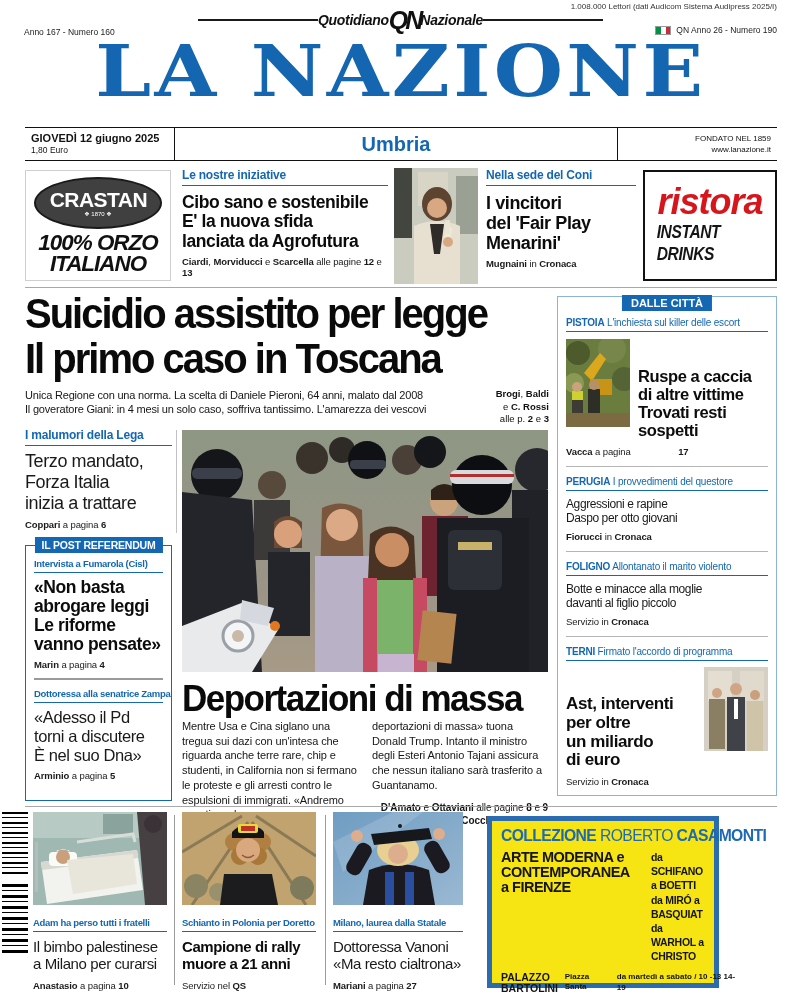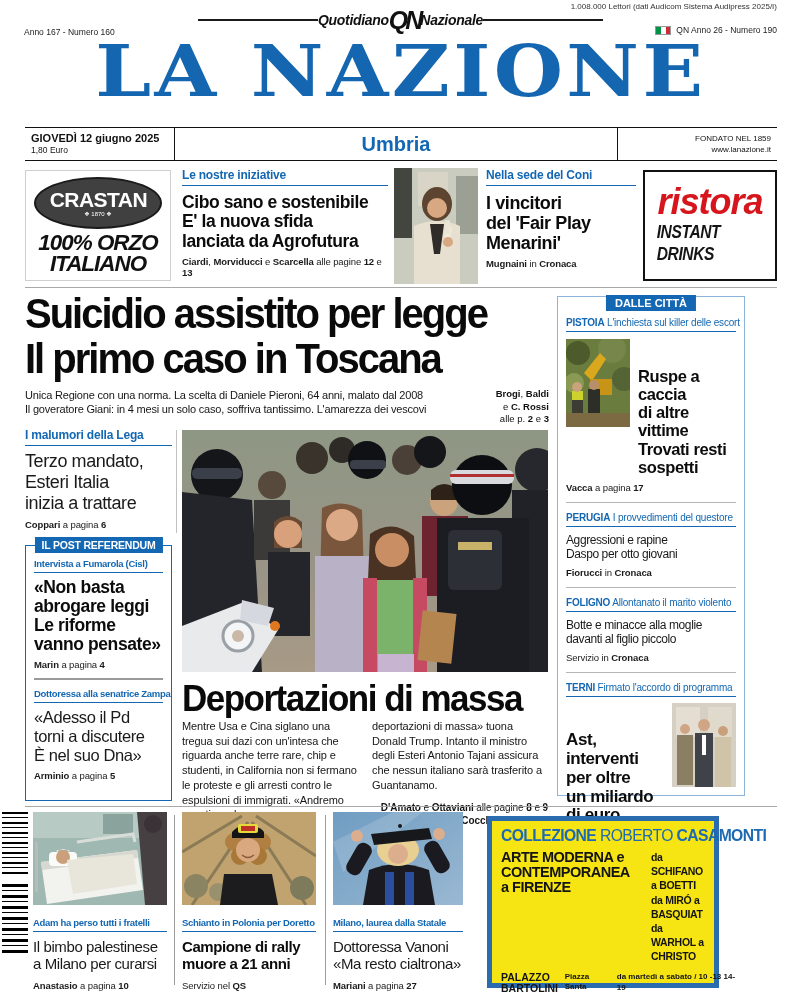--- a/index.html
+++ b/index.html
@@ -84,21 +84,21 @@
   .ref-div{height:2px;background:#9a9a9a;margin:8px 0;}
 
   
   .mainphoto{position:absolute;top:430px;left:182px;width:366px;height:242px;}
   .dep-h{position:absolute;top:677px;left:182px;width:366px;font-weight:800;font-size:35px;letter-spacing:-1.5px;color:#0a0a0a;transform:scaleY(1.05);transform-origin:top left;}
   .dep-cols{position:absolute;top:719px;left:182px;width:366px;display:flex;gap:14px;}
   .dep-col{width:176px;font-size:11px;line-height:1.34;letter-spacing:-0.1px;color:#161616;}
   .dep-by{text-align:right;font-size:10px;line-height:1.35;margin-top:8px;}
 
   
-  .cities{position:absolute;top:296px;left:557px;width:188px;height:500px;border:1.5px solid #8db4d8;}
+  .cities{position:absolute;top:296px;left:557px;width:220px;height:500px;border:1.5px solid #8db4d8;}
   .cities-badge{position:absolute;top:-2px;left:50%;transform:translateX(-50%);background:var(--accent);color:#fff;font-weight:800;font-size:11px;padding:2px 9px;white-space:nowrap;}
   .cities .inner{padding:20px 8px 0 8px;}
   .ck{display:block;border-bottom:1.5px solid var(--accent);padding-bottom:3px;font-size:10px;color:var(--accent);white-space:nowrap;letter-spacing:-0.2px;}
   .ck .city{font-weight:800;}
   .c-div{height:1px;background:#b5b5b5;margin:9px 0;}
   .pist-row{display:flex;gap:8px;margin-top:7px;}
   .pist-photo{width:64px;height:88px;flex:none;}
   .pist-h{font-size:16.5px;line-height:1.1;}
   .per-h,.fol-h{font-size:12px;line-height:1.18;margin-top:6px;letter-spacing:-0.4px;}
   .terni-row{display:flex;gap:6px;margin-top:6px;}
@@ -230,21 +230,21 @@
     <div class="lead-sub">
       <div class="lead-stand ml">Unica Regione con una norma. La scelta di Daniele Pieroni, 64 anni, malato dal 2008
 Il goveratore Giani: in 4 mesi un solo caso, soffriva tantissimo. L'amarezza dei vescovi</div>
       <div class="lead-by"><span style="font-weight: 700;">Brogi</span><span>, </span><span style="font-weight: 700;">Baldi</span><br><span>e </span><span style="font-weight: 700;">C. Rossi</span><br><span>alle p. </span><span style="font-weight: 700;">2</span><span> e </span><span style="font-weight: 700;">3</span></div>
     </div>
   </div>
 
   <div class="leftcol">
     <span class="kicker">I malumori della Lega</span>
     <div class="hl-l lega-h ml">Terzo mandato,
-Esteri Italia
+Forza Italia
 inizia a trattare</div>
     <div class="byline"><span style="font-weight: 700;">Coppari</span><span> a pagina </span><span style="font-weight: 700;">6</span></div>
   </div>
   <div class="vsep-lega"></div>
 
   <div class="refbox">
     <div class="refbadge">IL POST REFERENDUM</div>
     <div class="inner">
       <span class="kicker">Intervista a Fumarola (Cisl)</span>
       <div class="hl-b ref-h-b ml">«Non basta
@@ -342,21 +342,21 @@
           <circle cx="11" cy="48" r="5" fill="#caa27b"></circle>
           <rect x="22" y="50" width="12" height="26" fill="#2e2e28"></rect>
           <circle cx="28" cy="46" r="5" fill="#b5906a"></circle>
           <rect x="0" y="74" width="64" height="14" fill="#7c6a42"></rect>
         </svg>
         <div class="hl-b pist-h ml">Ruspe a caccia
 di altre vittime
 Trovati resti
 sospetti</div>
       </div>
-      <div class="byline"><span style="font-weight: 700;">Vacca</span><span> a pagina </span><span style="font-weight: 700;">17</span></div>
+      <div class="byline"><span style="font-weight: 700;">Vacca</span><span> a pagina </span><span style="font-weight: 700; margin-left: 45px;">17</span></div>
 
       <div class="c-div"></div>
 
       <span class="ck"><span class="city">PERUGIA</span><span> I provvedimenti del questore</span></span>
       <div class="hl-l per-h ml">Aggressioni e rapine
 Daspo per otto giovani</div>
       <div class="byline"><span style="font-weight: 700;">Fiorucci</span><span> in </span><span style="font-weight: 700;">Cronaca</span></div>
 
       <div class="c-div"></div>
 

